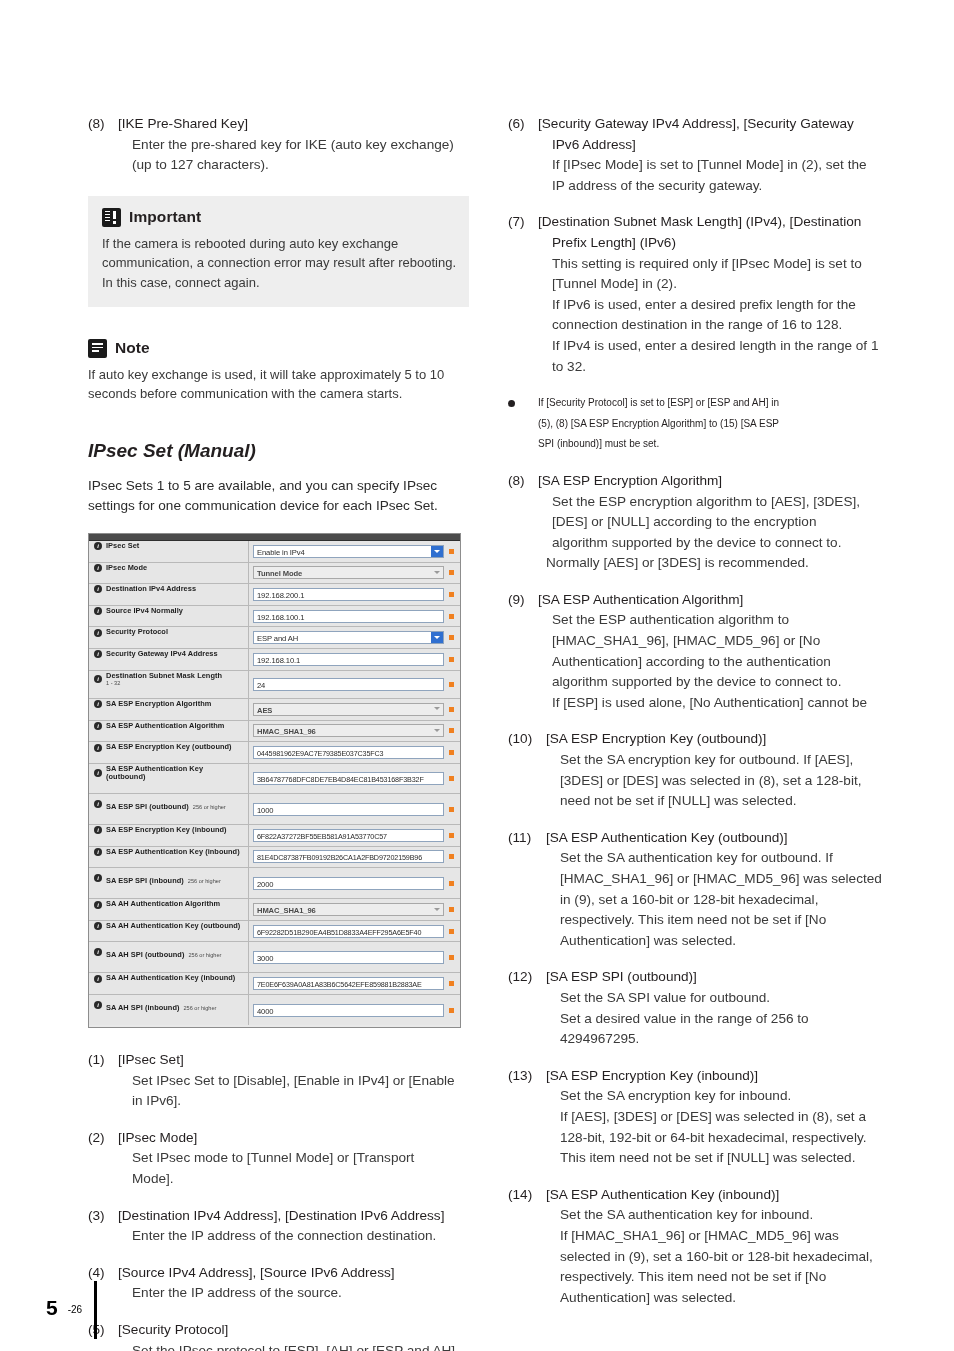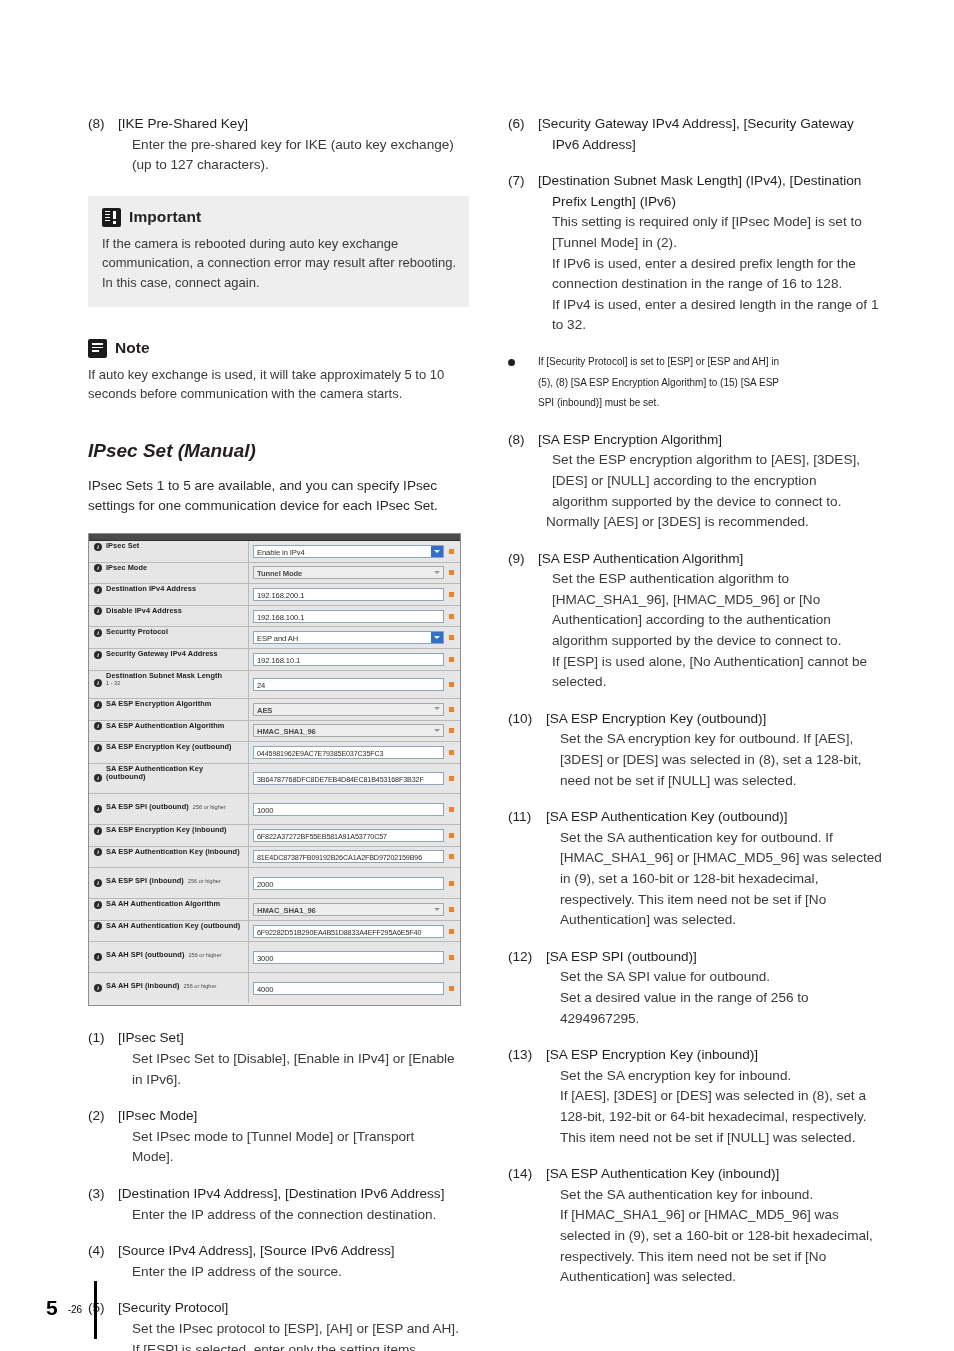--- a/index.html
+++ b/index.html
@@ -173,21 +173,21 @@
     background: #e6e6e6;
     min-height: 17px;
   }
   .srow:last-child { border-bottom: none; }
 
   .slabel {
     flex: 0 0 160px;
     box-sizing: border-box;
     padding: 1px 4px 11px 5px;
     display: flex;
-    align-items: flex-end;
+    align-items: center;
     gap: 4px;
     border-right: 1px solid #b9b9b9;
     background: #e6e6e6;
   }
   .slabel .ltext {
     font-size: 7.4px;
     line-height: 8.6px;
     color: #1d1d1d;
     font-weight: bold;
     letter-spacing: .05px;
@@ -405,21 +405,21 @@
               <div class="ctl">
                 <span class="val">192.168.200.1</span>
               </div>
               <span class="req-mark"></span>
             </div>
           </div>
           <div class="srow">
             <div class="slabel">
               <span class="info-dot">i</span>
               <div>
-                <div class="ltext">Disable IPv4 Address</div>
+                <div class="ltext">Source IPv4 Normally</div>
               </div>
             </div>
             <div class="sfield">
               <div class="ctl">
                 <span class="val">192.168.100.1</span>
               </div>
               <span class="req-mark"></span>
             </div>
           </div>
           <div class="srow">
@@ -606,20 +606,34 @@
             </div>
           </div>
           <div class="srow">
             <div class="slabel">
               <span class="info-dot">i</span>
               <div><div class="ltext" style="display: inline;">SA AH SPI (outbound)</div><div class="lsub" style="display: inline; margin-left: 4px;">256 or higher</div></div>
             </div>
             <div class="sfield">
               <div class="ctl">
                 <span class="val">3000</span>
+              </div>
+              <span class="req-mark"></span>
+            </div>
+          </div>
+          <div class="srow">
+            <div class="slabel">
+              <span class="info-dot">i</span>
+              <div>
+                <div class="ltext">SA AH Authentication Key (inbound)</div>
+              </div>
+            </div>
+            <div class="sfield">
+              <div class="ctl hex">
+                <span class="val">7E0E6F639A0A81A83B6C5642EFE859881B2883AE</span>
               </div>
               <span class="req-mark"></span>
             </div>
           </div>
           <div class="srow">
             <div class="slabel">
               <span class="info-dot">i</span>
               <div><div class="ltext" style="display: inline;">SA AH SPI (inbound)</div><div class="lsub" style="display: inline; margin-left: 4px;">256 or higher</div></div>
             </div>
             <div class="sfield">
@@ -693,20 +707,24 @@
 
   <div class="col col-right">
 
     <div class="item narrow">
       <div class="num">(6)</div>
       <div class="body">
         <div class="head">
           <span style="display:block">[Security Gateway IPv4 Address], [Security Gateway</span>
           <span style="display:block; padding-left:14px">IPv6 Address]</span>
         </div>
+        <div class="desc">
+          <span class="ln">If [IPsec Mode] is set to [Tunnel Mode] in (2), set the</span>
+          <span class="ln">IP address of the security gateway.</span>
+        </div>
       </div>
     </div>
 
     <div class="item narrow">
       <div class="num">(7)</div>
       <div class="body">
         <div class="head">
           <span style="display:block">[Destination Subnet Mask Length] (IPv4), [Destination</span>
           <span style="display:block; padding-left:14px">Prefix Length] (IPv6)</span>
         </div>
@@ -746,21 +764,20 @@
     <div class="item narrow">
       <div class="num">(9)</div>
       <div class="body">
         <div class="head">[SA ESP Authentication Algorithm]</div>
         <div class="desc">
           <span class="ln">Set the ESP authentication algorithm to</span>
           <span class="ln">[HMAC_SHA1_96], [HMAC_MD5_96] or [No</span>
           <span class="ln">Authentication] according to the authentication</span>
           <span class="ln">algorithm supported by the device to connect to.</span>
           <span class="ln">If [ESP] is used alone, [No Authentication] cannot be</span>
-          <span class="ln">selected.</span>
         </div>
       </div>
     </div>
 
     <div class="item wide">
       <div class="num">(10)</div>
       <div class="body">
         <div class="head">[SA ESP Encryption Key (outbound)]</div>
         <div class="desc">
           <span class="ln">Set the SA encryption key for outbound. If [AES],</span>

